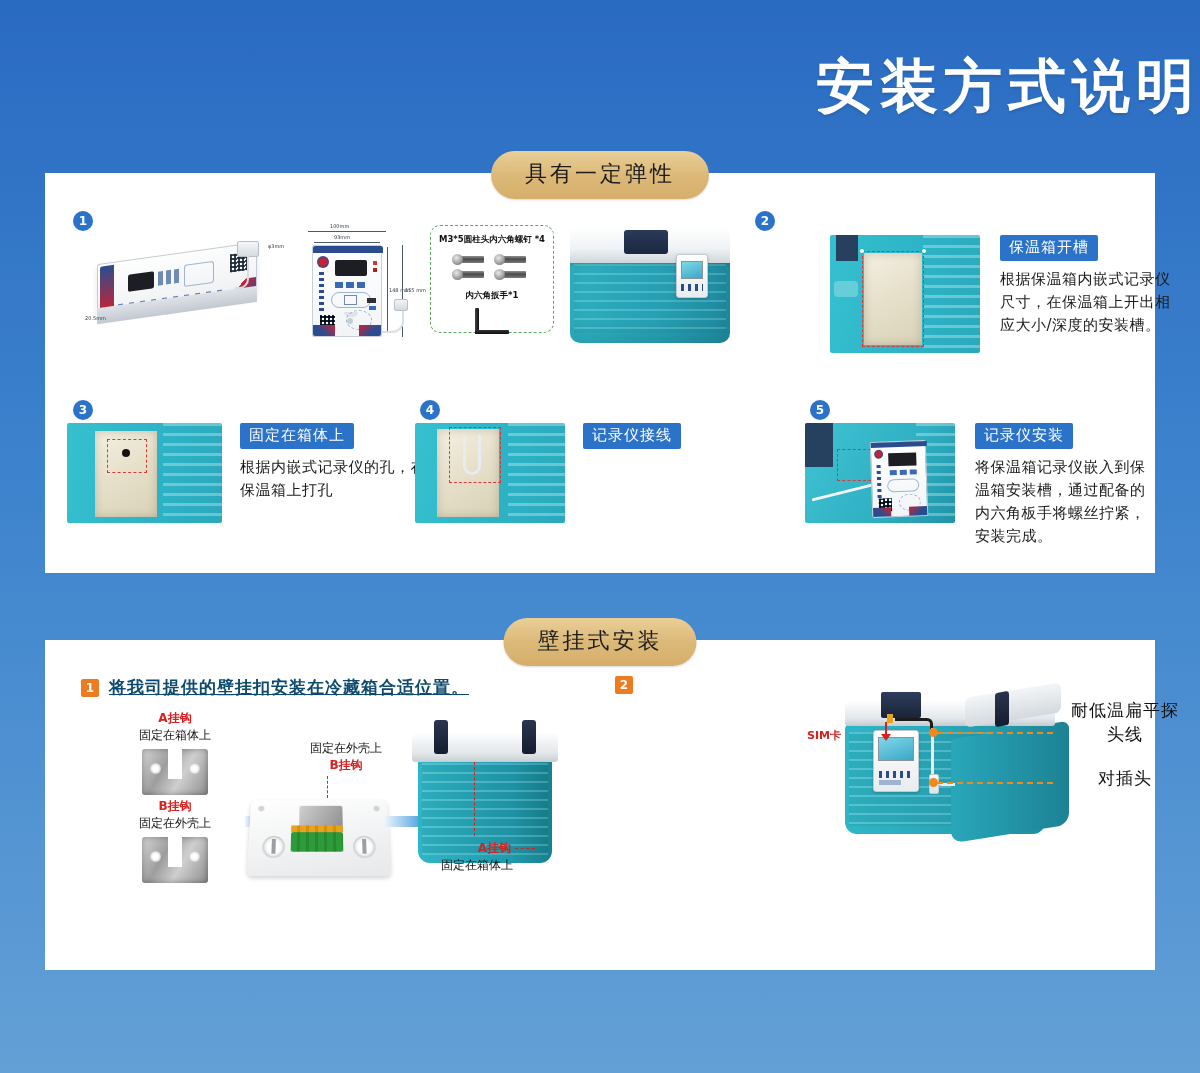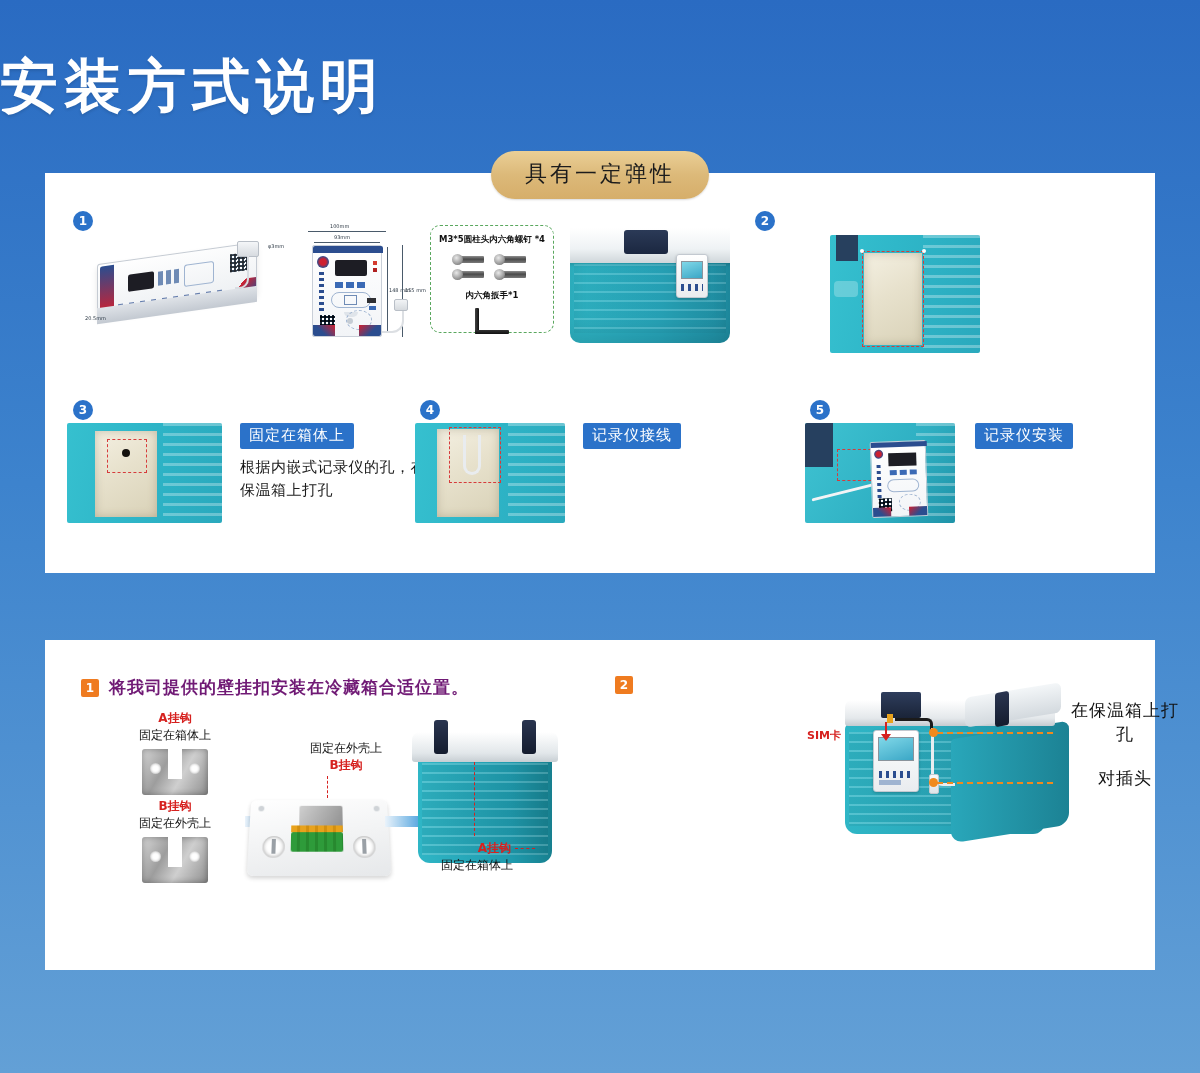--- a/index.html
+++ b/index.html
@@ -6,21 +6,21 @@
   body {
     width: 1200px; height: 1073px;
     font-family: "DejaVu Sans", "Liberation Sans", sans-serif;
     background: linear-gradient(180deg, #2a6bc2 0%, #3d83cd 45%, #63a0d6 100%);
     overflow: hidden;
     position: relative;
   }
 
   
   .page-title {
-    text-align: left;
+    text-align: right;
     color: #ffffff;
     font-size: 58px;
     font-weight: bold;
     letter-spacing: 6px;
     padding-top: 48px;
     text-shadow: 0 2px 3px rgba(0,0,0,.12);
   }
 
   
   .section-wrap { position: relative; }
@@ -362,20 +362,24 @@
     </div>
     <div class="photo cooler-teal" style="position:absolute;left:785px;top:62px;width:150px;height:118px;border-radius:2px;">
       <div class="ribs"></div>
       <div style="position:absolute;left:6px;top:0;width:22px;height:26px;background:#27405e;"></div>
       <div style="position:absolute;left:4px;top:46px;width:24px;height:16px;background:rgba(255,255,255,.25);border-radius:4px;"></div>
       <div class="foam" style="left:34px;top:18px;width:58px;height:92px;"></div>
       <div class="dash-red" style="left:32px;top:16px;width:62px;height:96px;"></div>
       <div style="position:absolute;left:30px;top:14px;width:4px;height:4px;border-radius:50%;background:#fff;"></div>
       <div style="position:absolute;left:92px;top:14px;width:4px;height:4px;border-radius:50%;background:#fff;"></div>
     </div>
+    <div style="position:absolute;left:955px;top:62px;width:180px;">
+      <span class="badge">保温箱开槽</span>
+      <div class="desc">根据保温箱内嵌式记录仪尺寸，在保温箱上开出相应大小/深度的安装槽。</div>
+    </div>
 
     <div style="position:absolute;left:28px;top:227px;">
       <div class="step-num">3</div>
     </div>
     <div class="photo cooler-teal" style="position:absolute;left:22px;top:250px;width:155px;height:100px;border-radius:2px;">
       <div class="ribs"></div>
       <div class="foam" style="left:28px;top:8px;width:62px;height:86px;"></div>
       <div class="dash-red" style="left:40px;top:16px;width:40px;height:34px;"></div>
       <div style="position:absolute;left:55px;top:26px;width:8px;height:8px;border-radius:50%;background:#14110e;"></div>
     </div>
@@ -415,32 +419,34 @@
         <div style="position:absolute;left:38px;top:28px;width:7px;height:5px;background:#3b6ab5;"></div>
         <div style="position:absolute;left:15px;top:37px;width:32px;height:13px;border:1px solid #9fb4d1;border-radius:7px;"></div>
         <div class="qr" style="left:6px;bottom:5px;width:13px;height:13px;"></div>
         <div style="position:absolute;right:6px;bottom:5px;width:22px;height:17px;border:1px dashed #9fb4d1;border-radius:50%;"></div>
         <div style="position:absolute;left:0;bottom:0;width:18px;height:9px;background:linear-gradient(45deg,#2b4d8f 40%,#cf2030);"></div>
         <div style="position:absolute;right:0;bottom:0;width:18px;height:9px;background:linear-gradient(-45deg,#2b4d8f 40%,#cf2030);"></div>
       </div>
     </div>
     <div style="position:absolute;left:930px;top:250px;width:178px;">
       <span class="badge">记录仪安装</span>
+      <div class="desc">将保温箱记录仪嵌入到保温箱安装槽，通过配备的内六角板手将螺丝拧紧，安装完成。</div>
     </div>
 
   </div>
 </div>
 
 <div class="section-wrap" style="margin-top:67px;">
+  <div class="pill">壁挂式安装</div>
 
   <div class="panel" id="panel-wall">
 
     <div style="position:absolute;left:36px;top:36px;display:flex;align-items:center;gap:10px;">
       <div class="step-num-sq">1</div>
-      <div style="font-size:17px;font-weight:bold;color:#701a75;letter-spacing:1px;">将我司提供的壁挂扣安装在冷藏箱合适位置。</div>
+      <div style="font-size:17px;font-weight:bold;color:#0c4a6e;letter-spacing:1px;text-decoration:underline;">将我司提供的壁挂扣安装在冷藏箱合适位置。</div>
     </div>
 
     <div style="position:absolute;left:60px;top:70px;width:140px;">
       <div class="lbl-red">A挂钩</div>
       <div class="lbl-blk">固定在箱体上</div>
       <div style="display:flex;justify-content:center;margin-top:5px;">
         <div class="hook">
             <div class="h1"></div>
             <div class="h2"></div>
           </div>
@@ -530,20 +536,20 @@
       <div style="position:absolute;left:40px;top:34px;width:0;height:12px;border-left:2px solid #d6211f;"></div>
       <div style="position:absolute;left:36px;top:46px;width:0;height:0;border-left:5px solid transparent;border-right:5px solid transparent;border-top:7px solid #d6211f;"></div>
       <div style="position:absolute;left:42px;top:26px;width:6px;height:9px;background:#e8a21c;"></div>
 
       <div class="odot" style="left:84px;top:40px;"></div>
       <div class="odash" style="left:92px;top:44px;width:116px;"></div>
       <div class="odot" style="left:84px;top:90px;"></div>
       <div class="odash" style="left:92px;top:94px;width:116px;"></div>
     </div>
     <div style="position:absolute;left:1020px;top:58px;">
-      <div class="lbl-right" style="width:120px;text-align:center;">在保温箱上打孔</div>
+      <div class="lbl-right" style="width:120px;text-align:center;">耐低温扁平探头线</div>
     </div>
     <div style="position:absolute;left:1020px;top:126px;">
       <div class="lbl-right" style="width:120px;text-align:center;">对插头</div>
     </div>
 
   </div>
 </div>
 
 </body></html>

